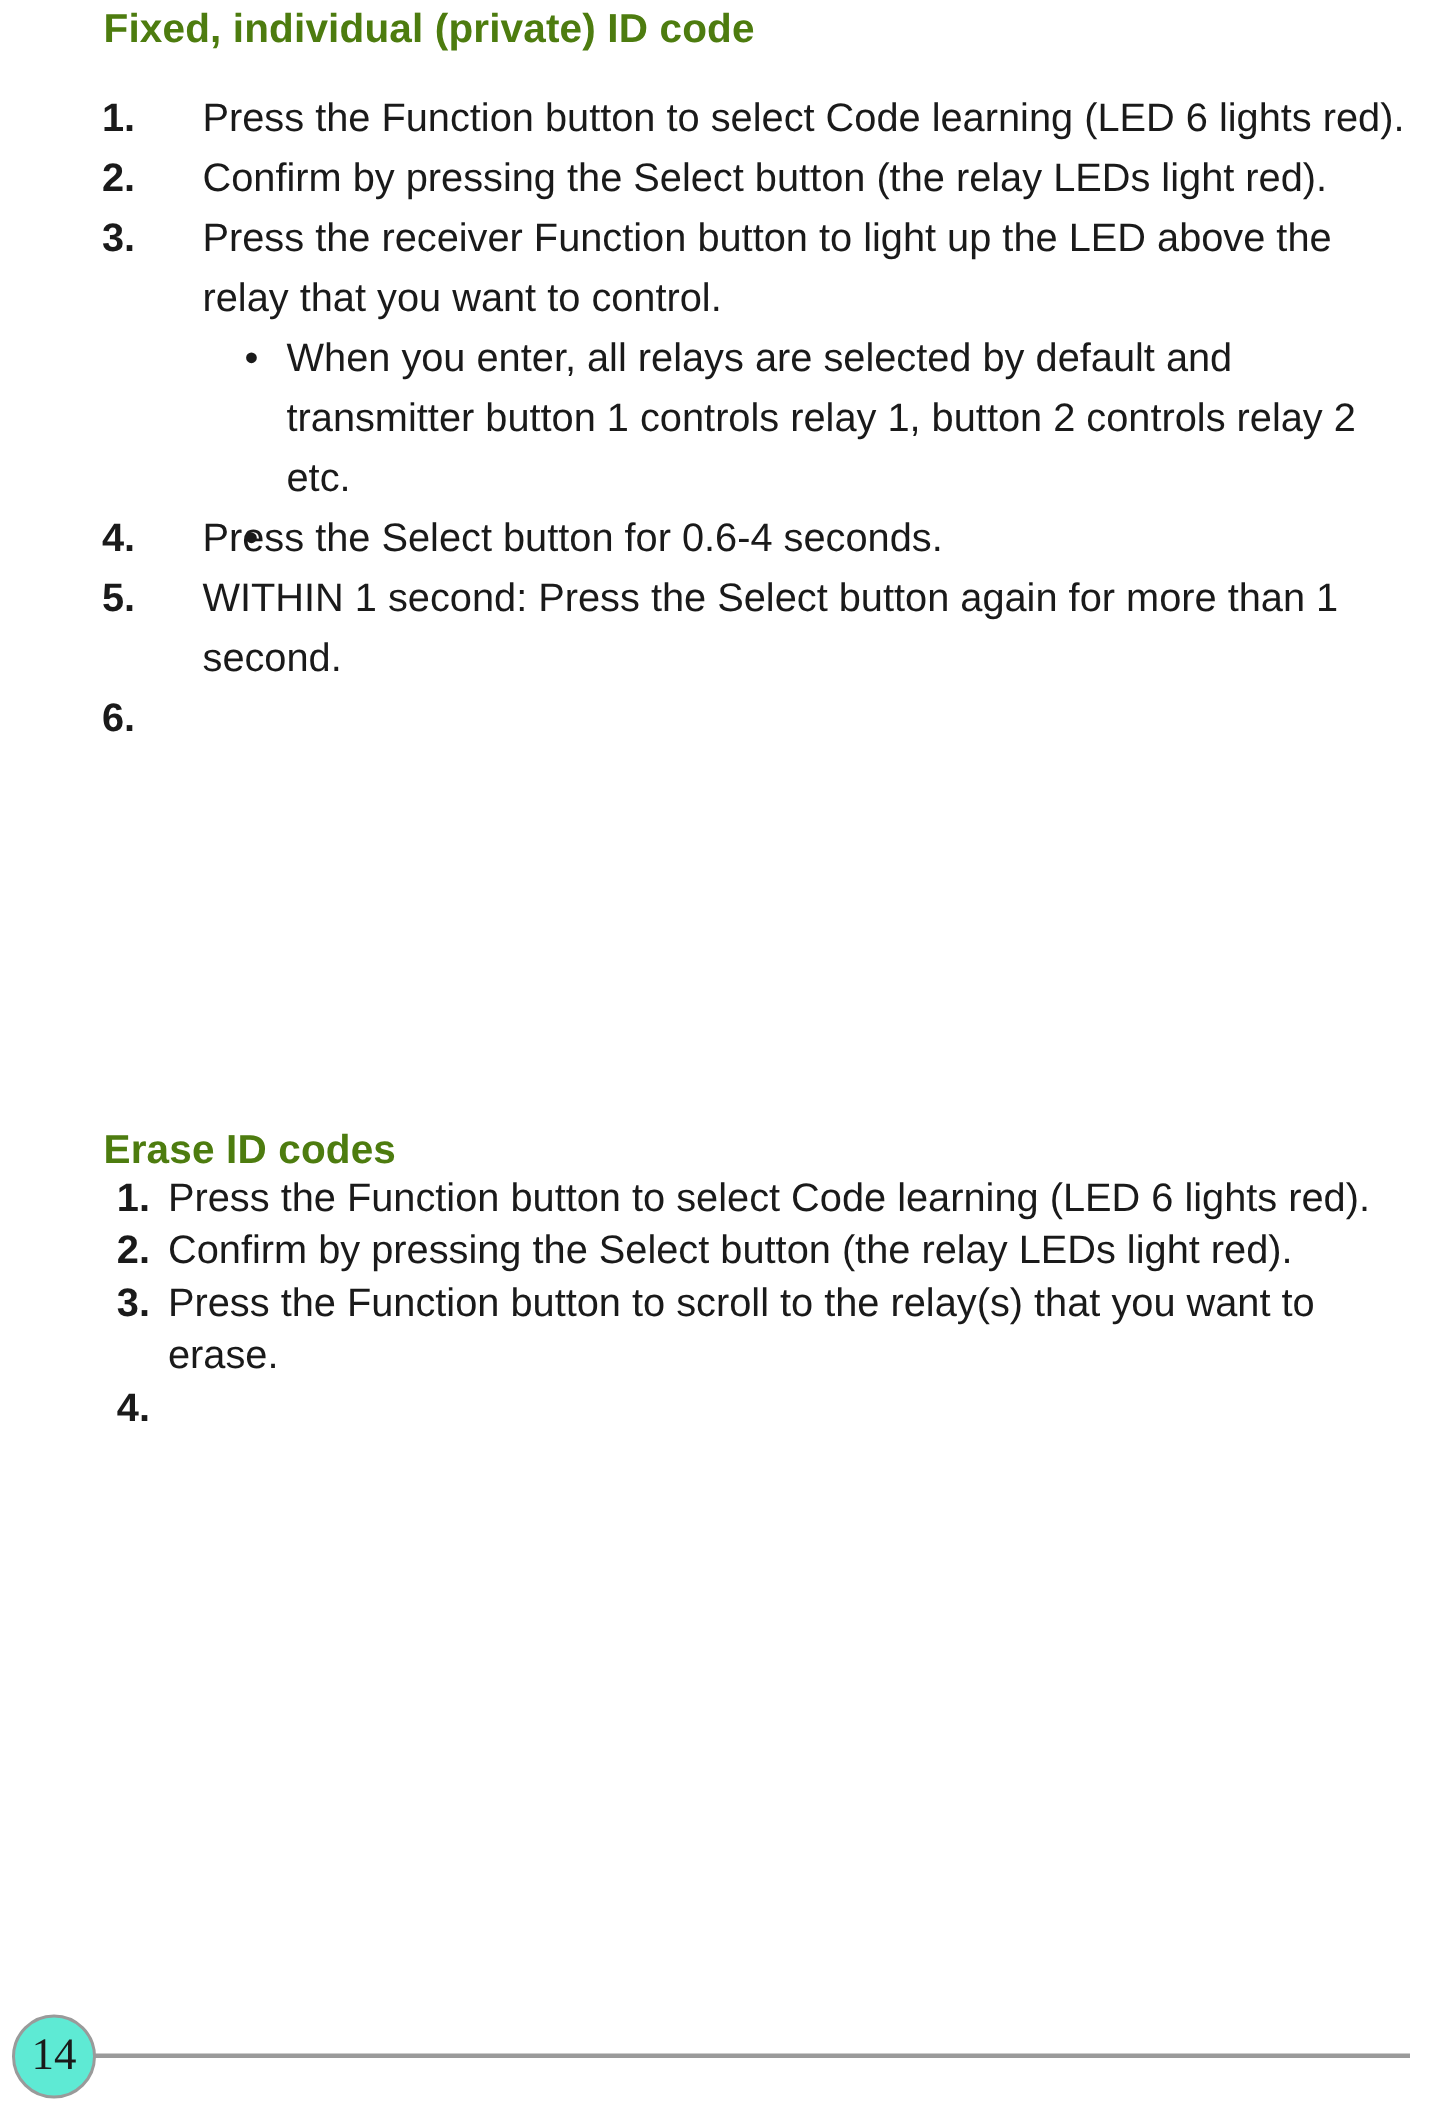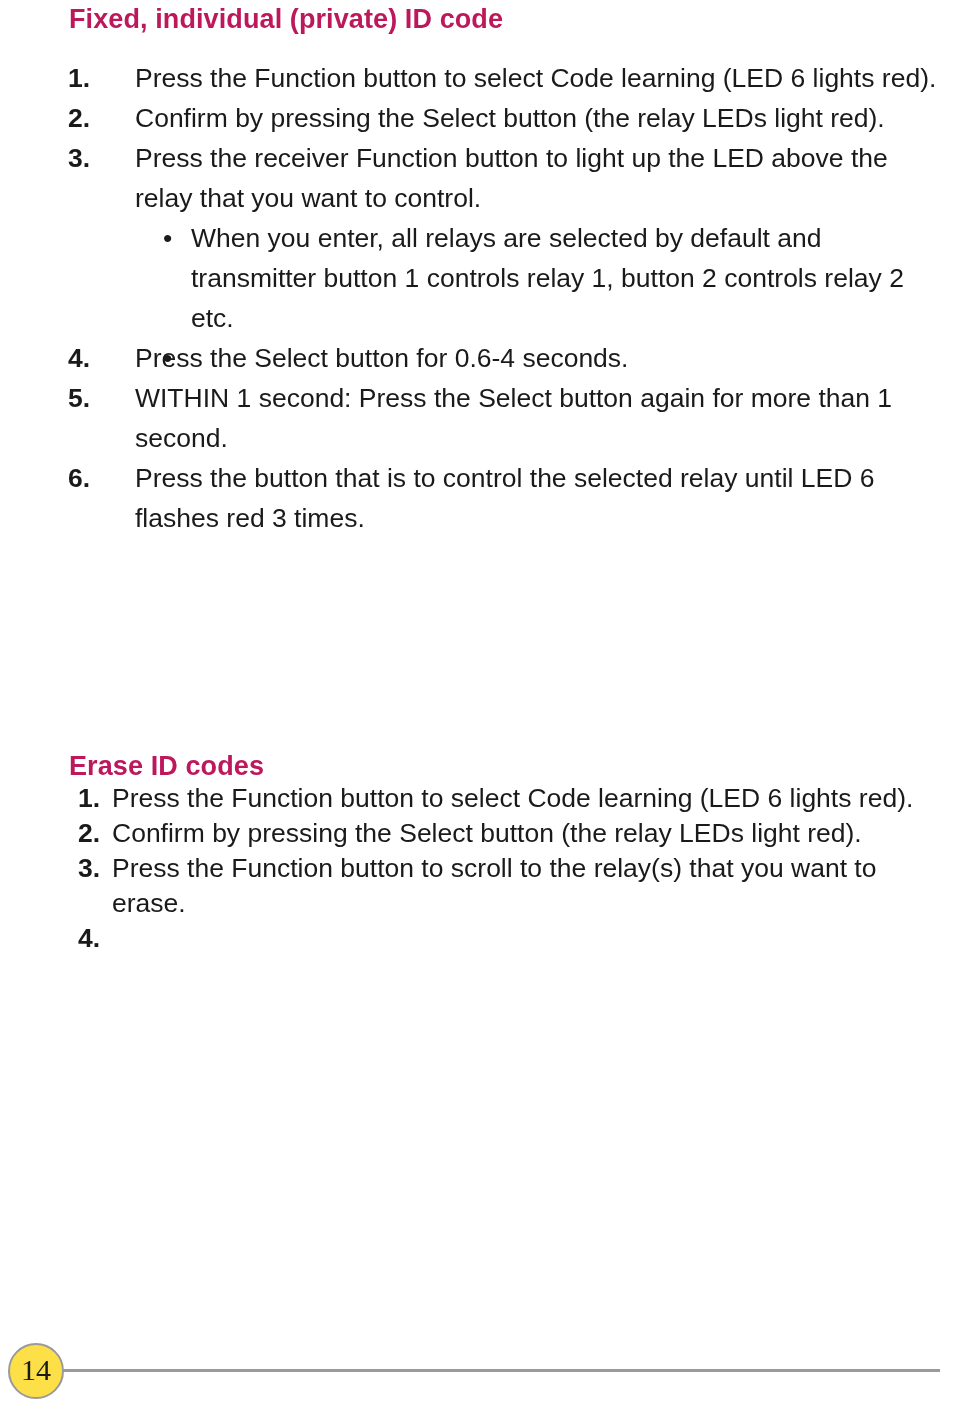--- a/index.html
+++ b/index.html
@@ -13,21 +13,21 @@
     position: relative;
     font-family: "Liberation Sans", sans-serif;
     color: #1a1a1a;
     overflow: hidden;
   }
 
   
   .section-heading {
     position: absolute;
     left: 69px;
-    color: #be185d;
+    color: #4d7c0f;
     font-weight: bold;
     font-size: 27px;
     letter-spacing: 0.1px;
     white-space: nowrap;
   }
   #heading-fixed { top: 4px; }
   #heading-erase { top: 706px; margin-top: 45px; }
 
   
   .proc-list {
@@ -119,21 +119,21 @@
     left: 8px;
     top: 3px;
     width: 56px;
     height: 56px;
     border: 2.5px solid #9a9a9a;
     border-radius: 50%;
     box-sizing: border-box;
     display: flex;
     align-items: center;
     justify-content: center;
-    background: #fde047;
+    background: #5eead4;
     z-index: 2;
   }
   #page-number {
     font-family: "Liberation Serif", serif;
     font-size: 30px;
     color: #1a1a1a;
     line-height: 1;
     padding-bottom: 2px;
   }
   #footer-rule {
@@ -182,21 +182,20 @@
     <span class="body">Press the Select button for 0.6-4 seconds.</span>
   </li>
 
   <li>
     <span class="num">5.</span>
     <span class="body">WITHIN 1 second: Press the Select button again for more than 1 second.</span>
   </li>
 
   <li>
     <span class="num">6.</span>
-    <span class="body">Press the button that is to control the selected relay until LED 6 flashes red 3 times.</span>
   </li>
 
 </ol>
 
 <div class="section-heading" id="heading-erase">Erase ID codes</div>
 
 <ol class="proc-list" id="list-erase">
 
   <li>
     <span class="num">1.</span>

